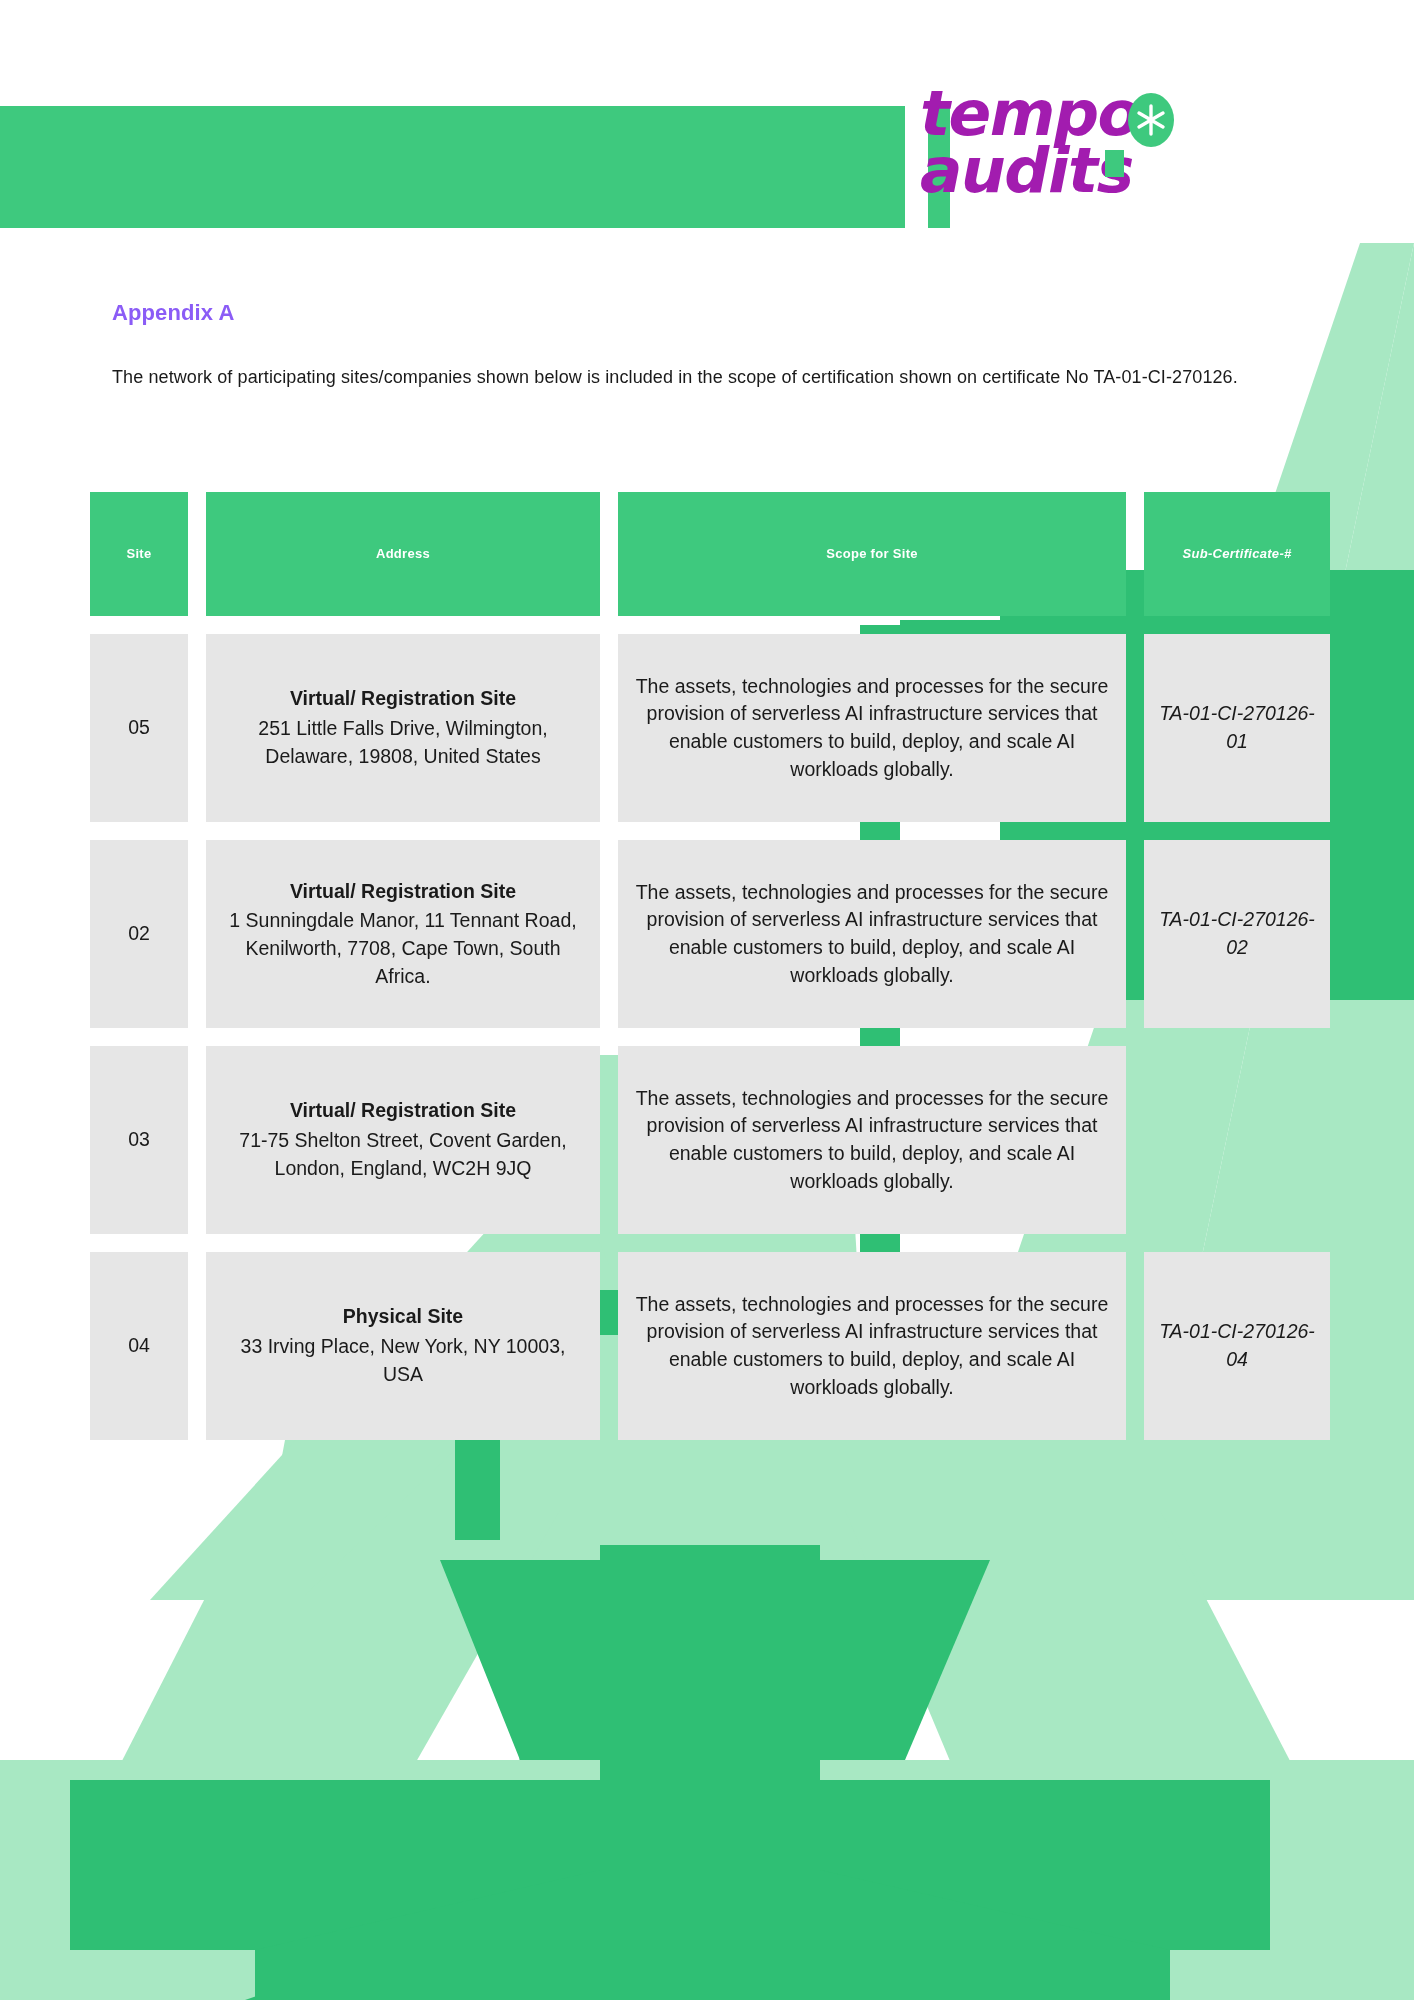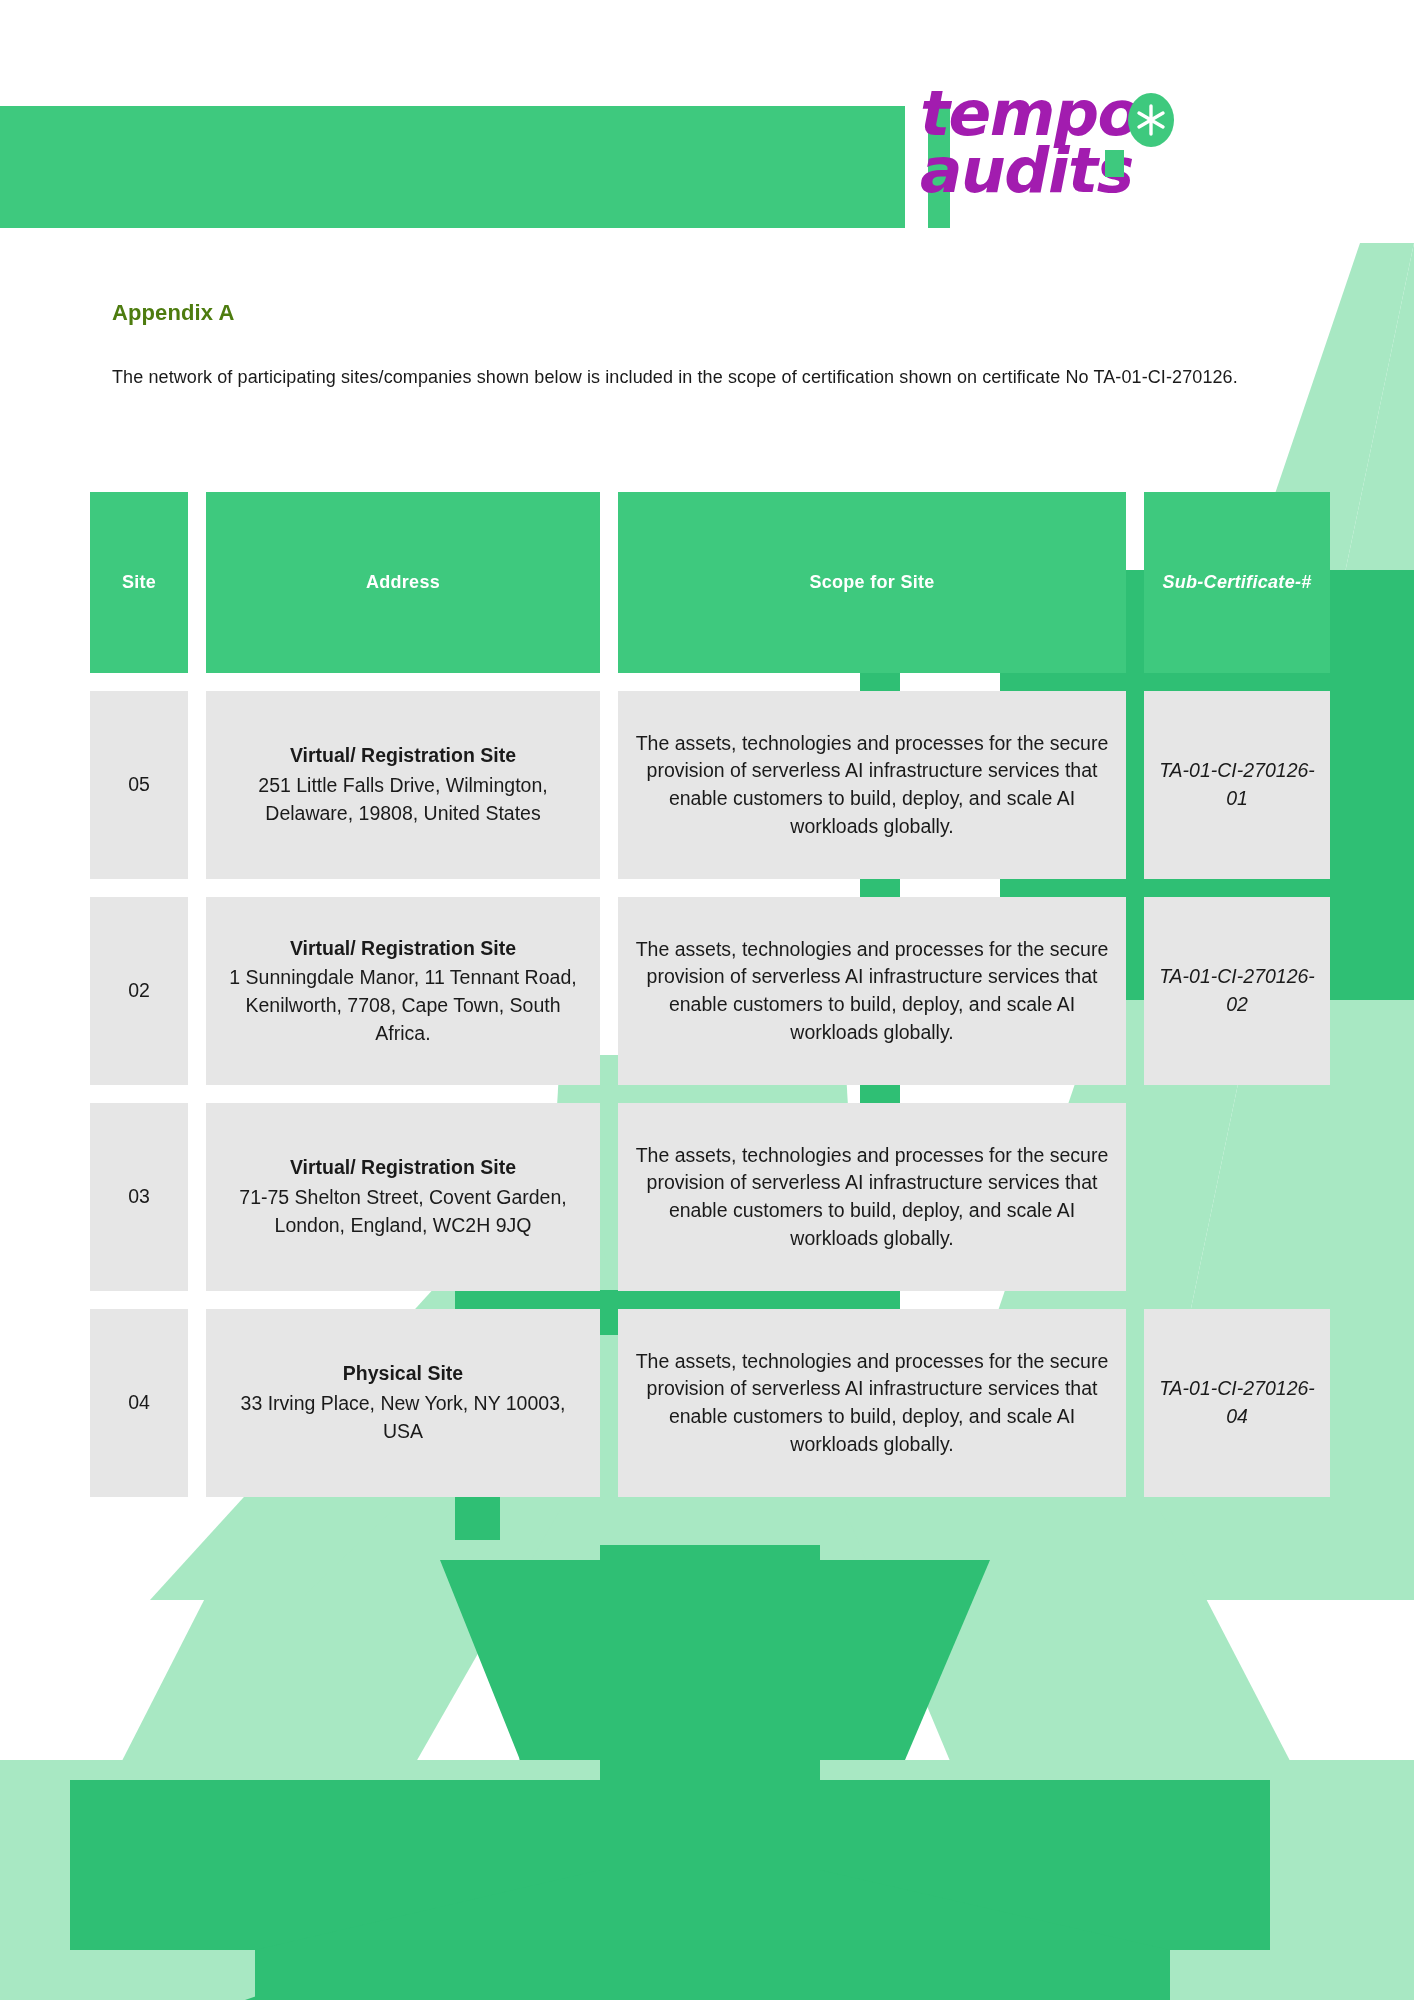--- a/index.html
+++ b/index.html
@@ -98,21 +98,21 @@
     left: 0; top: 0;
     width: 1414px;
     z-index: 3;
   }
   .appendix-title {
     position: absolute;
     left: 112px;
     top: 300px;
     font-size: 22px;
     font-weight: bold;
-    color: #4d7c0f;
+    color: #8b5cf6;
     letter-spacing: 0.1px;
   }
   .intro {
     position: absolute;
     left: 112px;
     top: 364px;
     width: 1160px;
     font-size: 18px;
     line-height: 1.45;
     color: #1a1a1a;
@@ -141,22 +141,22 @@
   }
   .c-site    { width: 98px; }
   .c-address { width: 394px; }
   .c-scope   { width: 508px; }
   .c-cert    { width: 186px; font-style: italic; }
 
   .head .cell {
     background: #3ec97e;
     color: #ffffff;
     font-weight: bold;
-    font-size: 18px;
-    height: 181px;
+    font-size: 13px;
+    height: 124px;
     line-height: 1.3;
     letter-spacing: 0.3px;
   }
 
   .body-row .cell {
     background: #e6e6e6;
     color: #1a1a1a;
     font-size: 19.5px;
     line-height: 1.42;
     padding: 16px 14px;

